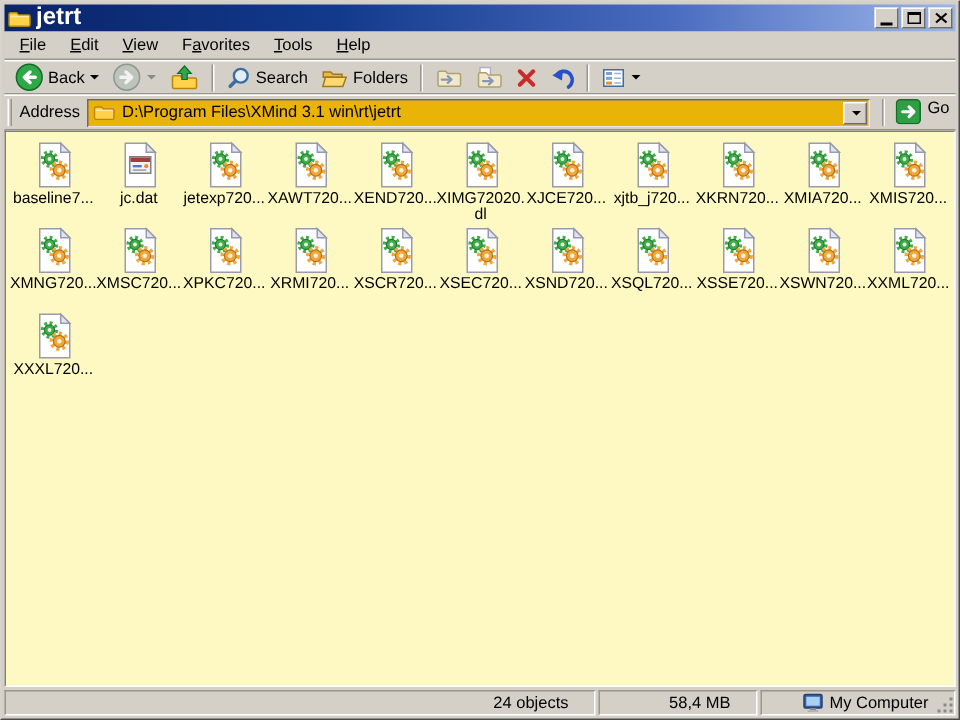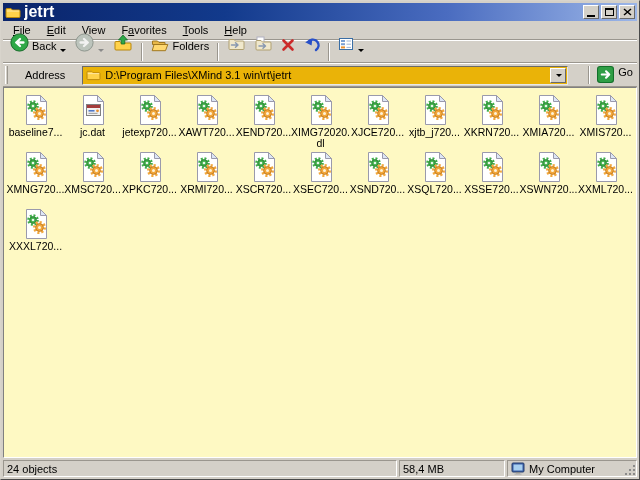--- a/index.html
+++ b/index.html
@@ -38,33 +38,33 @@
   }
   .menu-item { padding:2px 8px; cursor:default; }
   .menu-item u { text-decoration:underline; }
 
   
   .toolbar {
     height:23px; flex:0 0 23px; display:flex; align-items:center;
     padding:0 3px; gap:1px; border-top:1px solid #FFFFFF; border-bottom:1px solid #9A968E;
     background:#D4D0C8;
   }
-  .tb-btn { display:flex; align-items:flex-end; gap:3px; padding:16px 4px; height:21px; }
+  .tb-btn { display:flex; align-items:center; gap:3px; padding:16px 4px; height:21px; }
   .tb-btn svg { display:block; }
   .tb-label { font-size:11px; }
   .caret { width:0; height:0; border-left:3px solid transparent;
     border-right:3px solid transparent; border-top:3px solid #000; margin-left:1px; }
   .caret.disabled { border-top-color:#8A8A8A; }
   .tb-sep { width:2px; height:18px; border-left:1px solid #9A968E;
     border-right:1px solid #FFFFFF; margin:0 3px; }
 
   
   .addressbar {
     height:24px; flex:0 0 24px; display:flex; align-items:center;
-    padding:0 4px 0 2px; gap:17px; border-top:1px solid #FFFFFF;
+    padding:0 4px 0 2px; gap:5px; border-top:1px solid #FFFFFF;
     border-bottom:1px solid #9A968E; background:#D4D0C8;
   }
   .addr-grip { width:3px; height:18px; border-left:1px solid #FFFFFF;
     border-right:1px solid #9A968E; }
   .addr-field {
     flex:1; height:19px; background:#eab308;
     border:1px solid; border-color:#6A6A6A #E8E8E8 #E8E8E8 #6A6A6A;
     display:flex; align-items:center; gap:4px; padding:0 1px 0 3px;
   }
   .addr-path { flex:1; white-space:nowrap; overflow:hidden; }
@@ -93,22 +93,22 @@
     white-space:pre-line; color:#000;
   }
 
   
   .statusbar {
     height:19px; flex:0 0 19px; display:flex; gap:2px; padding-top:2px;
     background:#D4D0C8; align-items:stretch;
   }
   .status-panel {
     border:1px solid; border-color:#9A968E #FFFFFF #FFFFFF #9A968E;
-    display:flex; align-items:center; padding:0 3px; gap:4px;
-    white-space:nowrap; overflow:hidden;
+    display:flex; align-items:center; padding:0 17px; gap:4px;
+    white-space:nowrap; overflow:hidden;justify-content:flex-end;
   }
   .status-panel.p1 { flex:1 1 auto; }
   .status-panel.p2 { flex:0 0 106px; }
   .status-panel.p3 { flex:0 0 130px; position:relative; }
   .grip { position:absolute; right:0; bottom:0; }
 </style>
 </head>
 <body>
 
 <svg width="0" height="0" style="position:absolute">
@@ -250,20 +250,26 @@
         </svg>
       <span class="caret disabled"></span>
     </div>
     <div class="tb-btn">
       <svg width="20" height="18">
           <use href="#sym-up"></use>
         </svg>
     </div>
     <div class="tb-sep"></div>
     <div class="tb-btn">
+      <svg width="16" height="16">
+          <use href="#sym-search"></use>
+        </svg>
+      <span class="tb-label">Search</span>
+    </div>
+    <div class="tb-btn">
       <svg width="18" height="14">
           <use href="#sym-folder-open"></use>
         </svg>
       <span class="tb-label">Folders</span>
     </div>
     <div class="tb-sep"></div>
     <div class="tb-btn">
       <svg width="18" height="16">
           <use href="#sym-moveto"></use>
         </svg>

